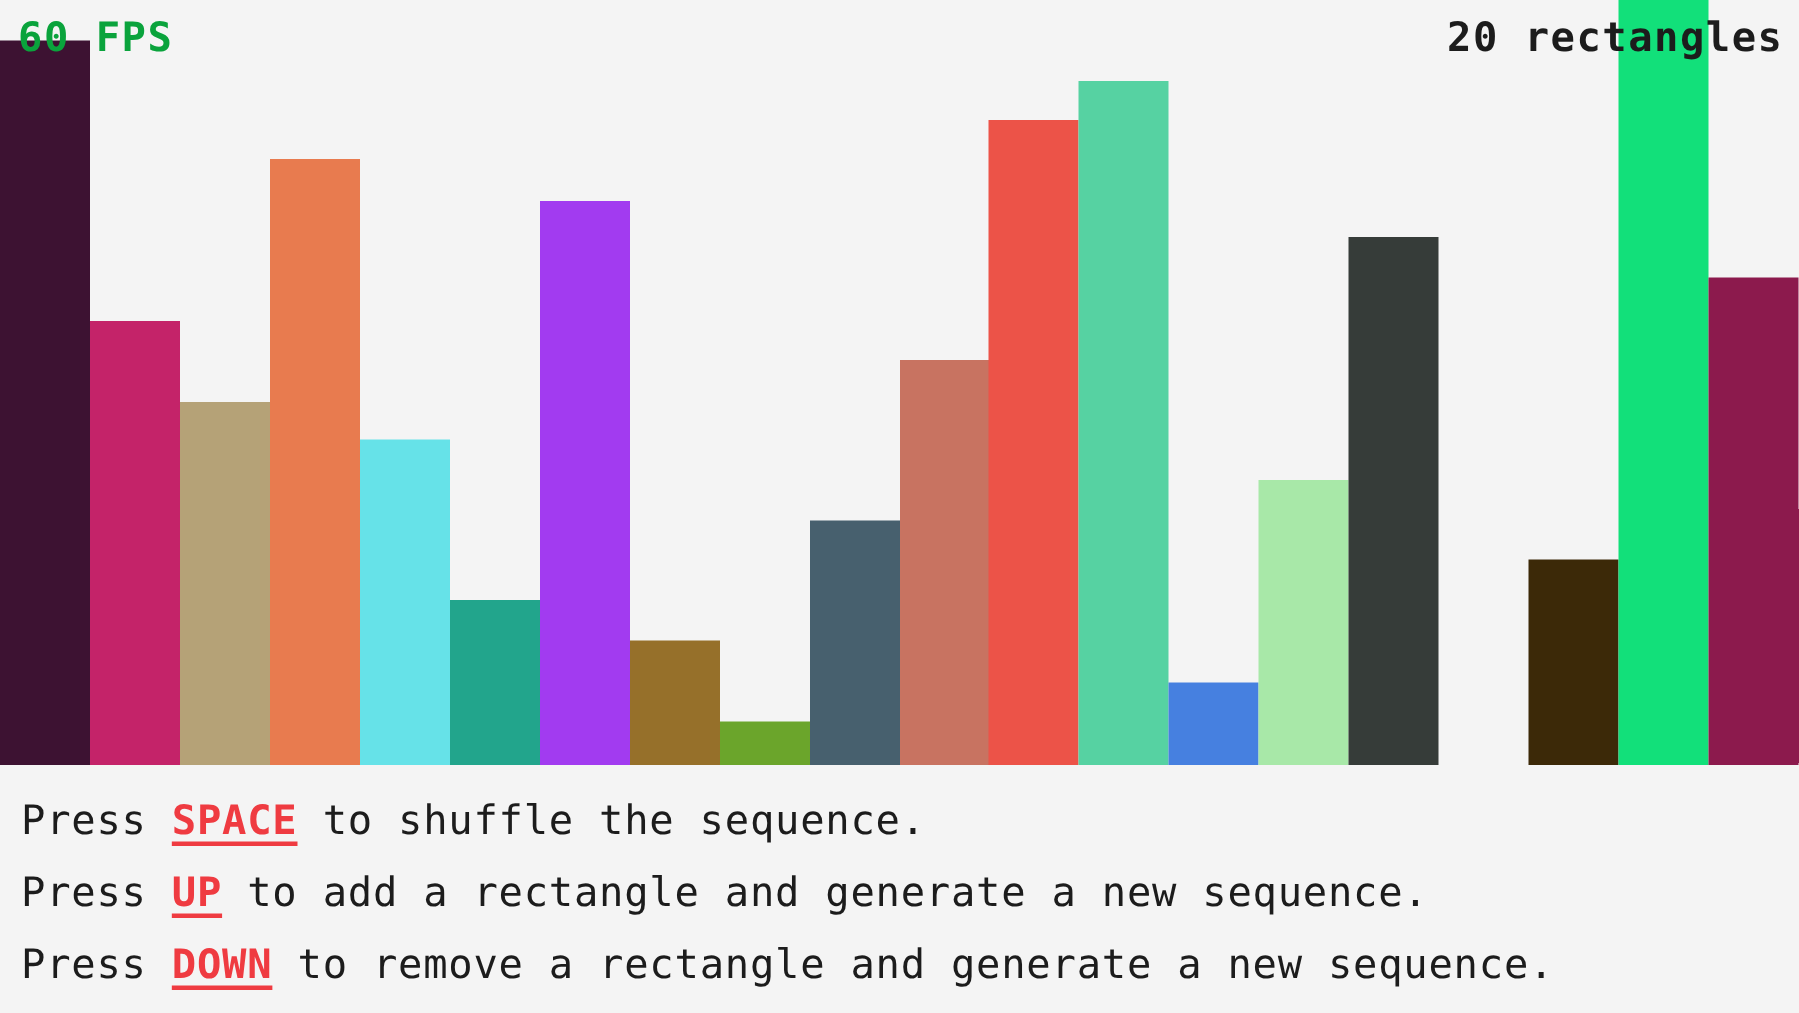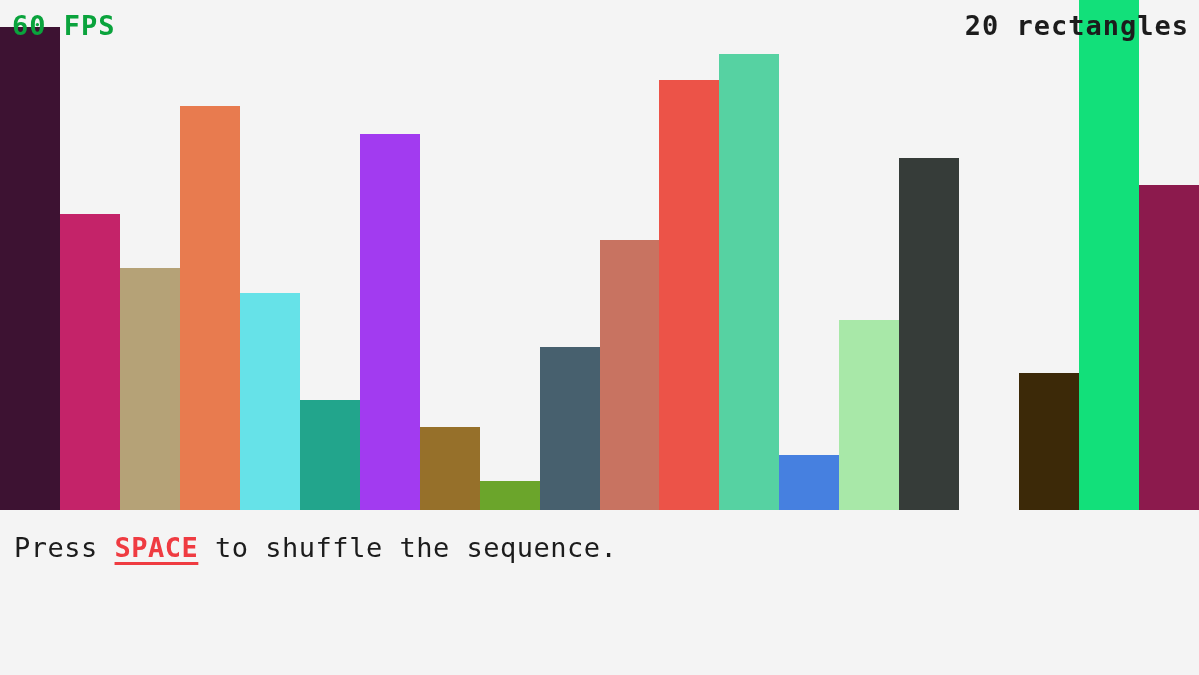--- a/index.html
+++ b/index.html
@@ -111,15 +111,17 @@
       <div class="bar" style="left: 1079px; width: 60px; height: 510px; background: rgb(18, 224, 122);"></div>
       <div class="bar" style="left: 1139px; width: 60px; height: 325px; background: rgb(140, 26, 77);"></div>
     </div>
 
   <div class="hud" id="fps-counter">60 FPS</div>
 
   <div class="hud" id="rect-count">20 rectangles</div>
 
   <div id="instructions">
       <div class="instruction-line"><span>Press </span><span class="key">SPACE</span><span> to shuffle the sequence.</span></div>
+      <div class="instruction-line"><span>Press </span><span class="key">UP</span><span> to add a rectangle and generate a new sequence.</span></div>
+      <div class="instruction-line"><span>Press </span><span class="key">DOWN</span><span> to remove a rectangle and generate a new sequence.</span></div>
     </div>
 
 </div>
 
 </body></html>

